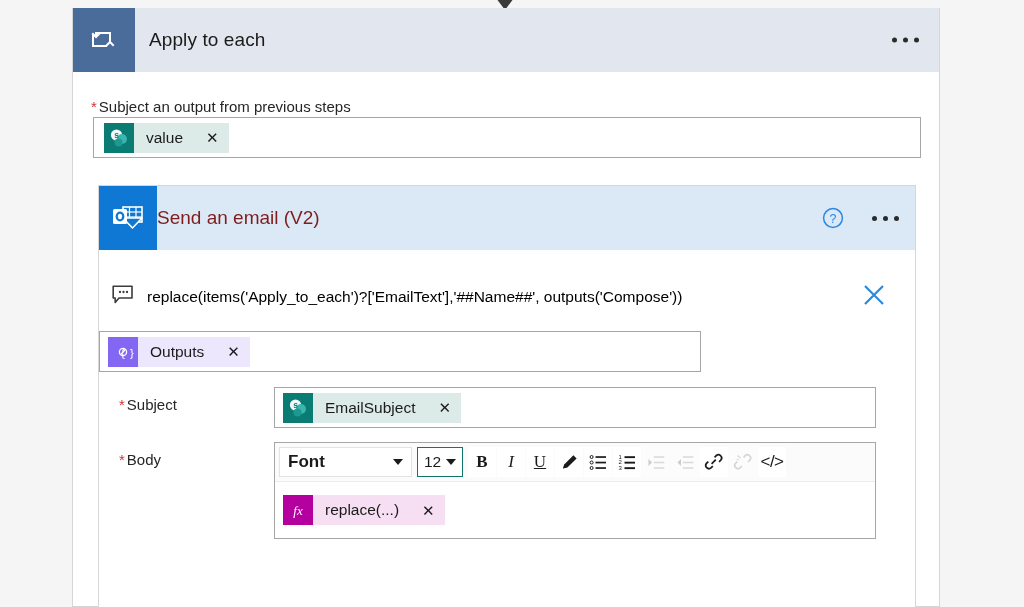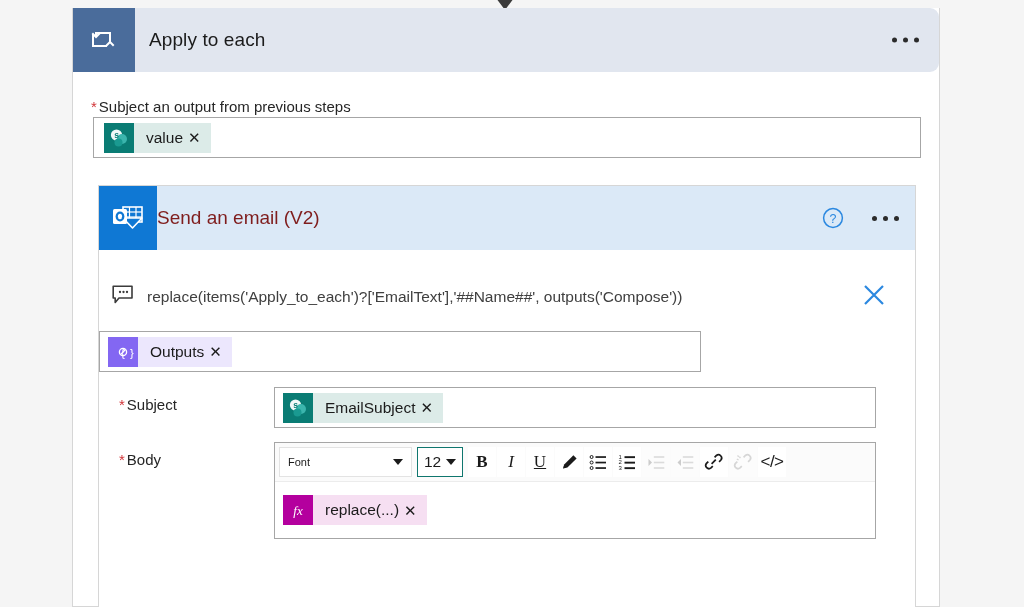--- a/index.html
+++ b/index.html
@@ -23,21 +23,21 @@
     width: 868px; height: 599px;
     background: #ffffff;
     border: 1px solid #d6d6d6;
     border-top: none;
     box-sizing: border-box;
   }
   .loop-header {
     position: relative;
     height: 64px;
     background: #e1e6ef;
-    display: flex; align-items: center; border-radius: 9px;
+    display: flex; align-items: center;
   }
   .loop-icon-tile {
     width: 62px; height: 64px;
     background: #4a6c9b;
     display: flex; align-items: center; justify-content: center;
     flex: 0 0 62px;
   }
   .loop-title {
     font-size: 19px; color: #1b1b1b; margin-left: 14px;
     letter-spacing: .1px;
@@ -67,21 +67,21 @@
   }
 
   
   .token { display: inline-flex; align-items: center; height: 30px; }
   .token-icon {
     width: 30px; height: 30px;
     display: flex; align-items: center; justify-content: center;
     flex: 0 0 30px;
   }
   .token-label {
-    display: flex; align-items: center; gap: 5px;
+    display: flex; align-items: center; gap: 23px;
     height: 30px; padding: 0 10px 0 12px;
     font-size: 15.5px; color: #1b1b1b; white-space: nowrap;
   }
   .token-x { font-size: 15px; color: #1b1b1b; line-height: 1; cursor: pointer; }
 
   .tok-sp .token-icon { background: #0a7c74; }
   .tok-sp .token-label { background: #dcebe8; }
   .tok-out .token-icon { background: #8367f2; }
   .tok-out .token-label { background: #ece7fd; }
   .tok-fx .token-icon { background: #b4009e; }
@@ -121,21 +121,21 @@
 
   
   .expr-row {
     position: absolute; left: 1px; top: 88px;
     width: 815px; height: 46px;
     display: flex; align-items: center;
   }
   .expr-icon { margin-left: 12px; flex: 0 0 22px; }
   .expr-text {
     margin-left: 13px;
-    font-size: 15.5px; color: #404040;
+    font-size: 15.5px; color: #000000;
     white-space: nowrap; overflow: hidden;
   }
   .expr-close {
     position: absolute; right: 28px; top: 50%;
     transform: translateY(-50%);
     cursor: pointer;
   }
 
   
   .form-row {
@@ -172,21 +172,21 @@
   .rte-btn {
     height: 30px; min-width: 28px;
     display: flex; align-items: center; justify-content: center;
     background: #fff; border: 1px solid transparent;
     font-size: 15px; color: #1b1b1b;
     cursor: pointer; box-sizing: border-box;
   }
   .rte-font {
     width: 133px; justify-content: space-between;
     padding: 0 8px; border: 1px solid #e3e3e3;
-    font-size: 11px; margin-right: 4px;
+    font-size: 17px; margin-right: 4px; font-weight: bold;
   }
   .rte-size {
     width: 46px; justify-content: space-between;
     padding: 0 6px; border: 1px solid #0f766e;
     font-size: 15.5px; margin-right: 4px;
   }
   .rte-btn.disabled { opacity: .32; cursor: default; }
   .caret { width: 0; height: 0; border-left: 5px solid transparent; border-right: 5px solid transparent; border-top: 6px solid #1b1b1b; }
   .body-content {
     height: 56px; display: flex; align-items: center; padding-left: 8px;

